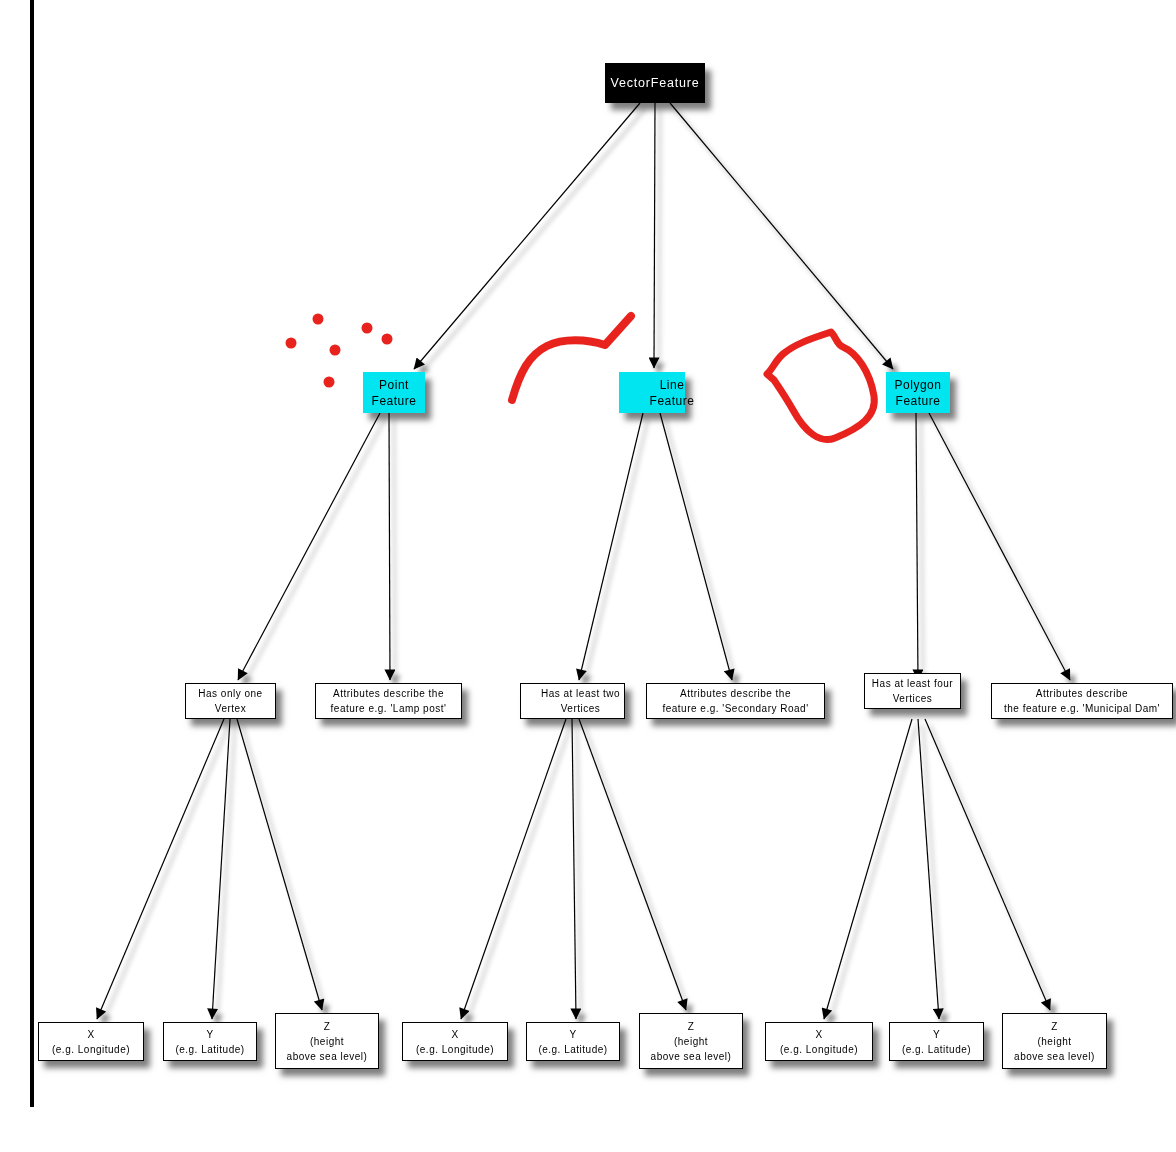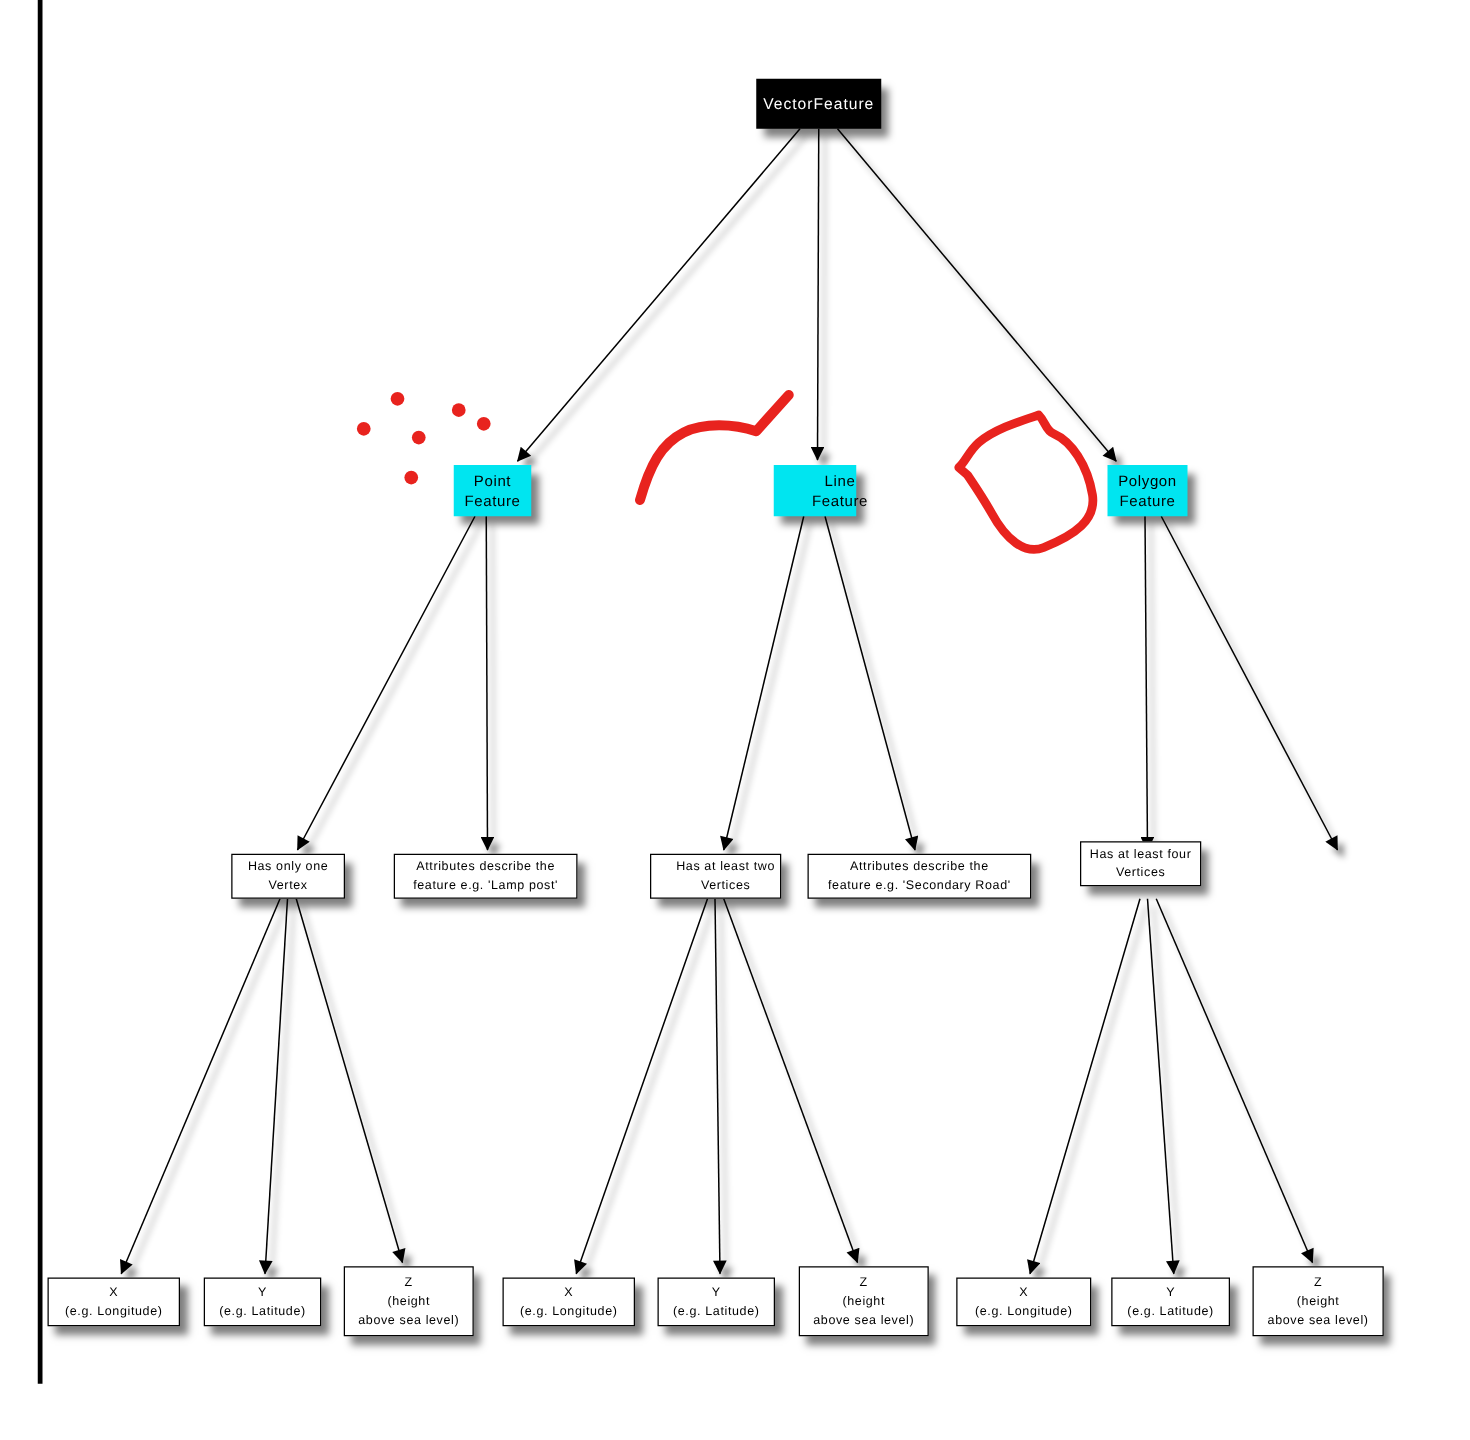--- a/index.html
+++ b/index.html
@@ -134,20 +134,24 @@
   <div class="node white-node" style="left:616px;top:683px;width:179px;height:36px;">
     <span>Attributes describe the</span>
     <span>feature e.g. 'Secondary Road'</span>
   </div>
 
   <div class="node white-node" style="left:834px;top:673px;width:97px;height:36px;">
     <span>Has at least four</span>
     <span>Vertices</span>
   </div>
 
+  <div class="node white-node" style="left:961px;top:683px;width:182px;height:36px;">
+    <span>Attributes describe</span>
+    <span>the feature e.g. 'Municipal Dam'</span>
+  </div>
 
   <div class="node white-node" style="left:8px;top:1022px;width:106px;height:39px;">
     <span>X</span>
     <span>(e.g. Longitude)</span>
   </div>
   <div class="node white-node" style="left:133px;top:1022px;width:94px;height:39px;">
     <span>Y</span>
     <span>(e.g. Latitude)</span>
   </div>
   <div class="node white-node" style="left:245px;top:1013px;width:104px;height:56px;">

